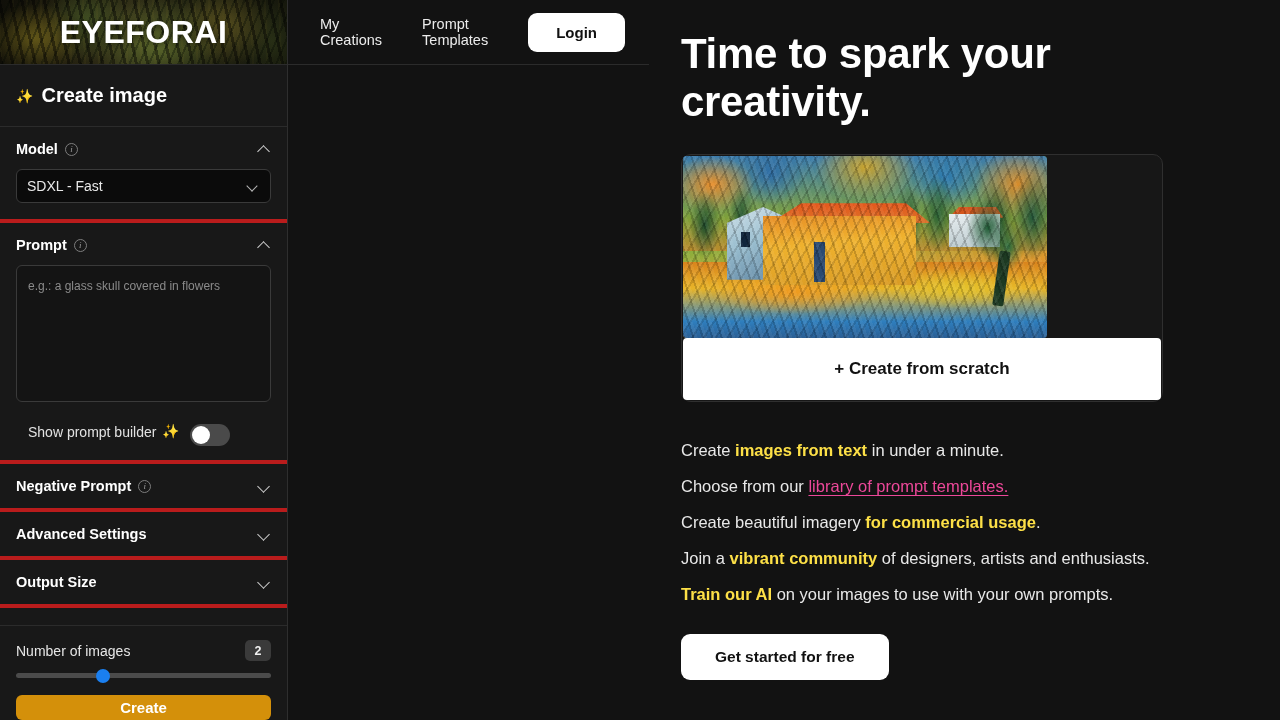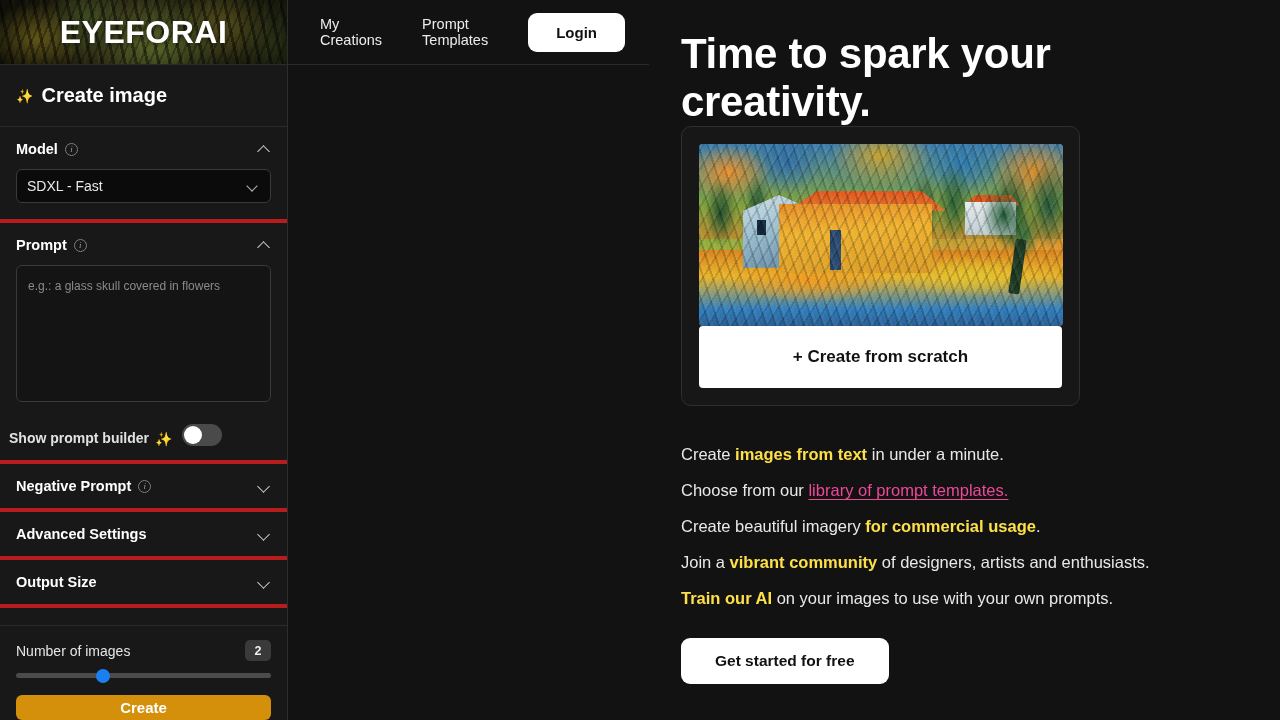--- a/index.html
+++ b/index.html
@@ -100,23 +100,22 @@
   .textarea {
     width: 100%; height: 137px;
     background: #141414; border: 1px solid #3a3a3a; border-radius: 6px;
     color: #8b8b8b; font-size: 12px; line-height: 20px;
     padding: 10px 11px;
     font-family: "Liberation Sans", sans-serif;
     resize: none;
   }
   .textarea::placeholder { color: #8b8b8b; }
   .builder-row {
-    display: flex; align-items: flex-end; gap: 6px;
-    padding: 10px 16px 14px 9px;
-    font-weight: bold;
+    display: flex; align-items: flex-start; gap: 6px;
+    padding: 10px 16px 14px 28px;
   }
   .builder-label { color: #e2e2e2; font-size: 14px; }
   .toggle {
     margin-left: 4px;
     width: 40px; height: 22px; border-radius: 11px;
     background: #4a4a4a; position: relative; flex: 0 0 40px;
   }
   .toggle .knob {
     position: absolute; top: 2px; left: 2px;
     width: 18px; height: 18px; border-radius: 50%; background: #fff;
@@ -175,23 +174,24 @@
     background: #ffffff; color: #111111;
     font-size: 15px; font-weight: bold;
     border: none; border-radius: 9px;
     padding: 11px 28px; cursor: pointer;
     font-family: "Liberation Sans", sans-serif;
   }
   .content { padding: 30px 32px 0 32px; overflow: hidden; }
   .headline { color: #fff; font-size: 42px; font-weight: bold; letter-spacing: -0.3px; }
 
   .card {
-    width: 399px;
+    margin-top: 28px;
+    width: 482px;
     background: #171717; border: 1px solid #2f2f2f; border-radius: 10px;
-    padding: 17px;
+    padding: 1px;
   }
   .art {
     width: 364px; height: 182px; border-radius: 4px;
     position: relative; overflow: hidden;
     background: linear-gradient(170deg, #2e6ea8 0%, #4a8a55 18%, #8fae3c 40%, #e0962b 68%, #2d6ea0 100%);
   }
   .art .sky {
     position: absolute; left: 0; top: 0; width: 100%; height: 52%;
     background:
       radial-gradient(ellipse 60px 40px at 8% 30%, #e98f2c 0%, rgba(233,143,44,0) 70%),

